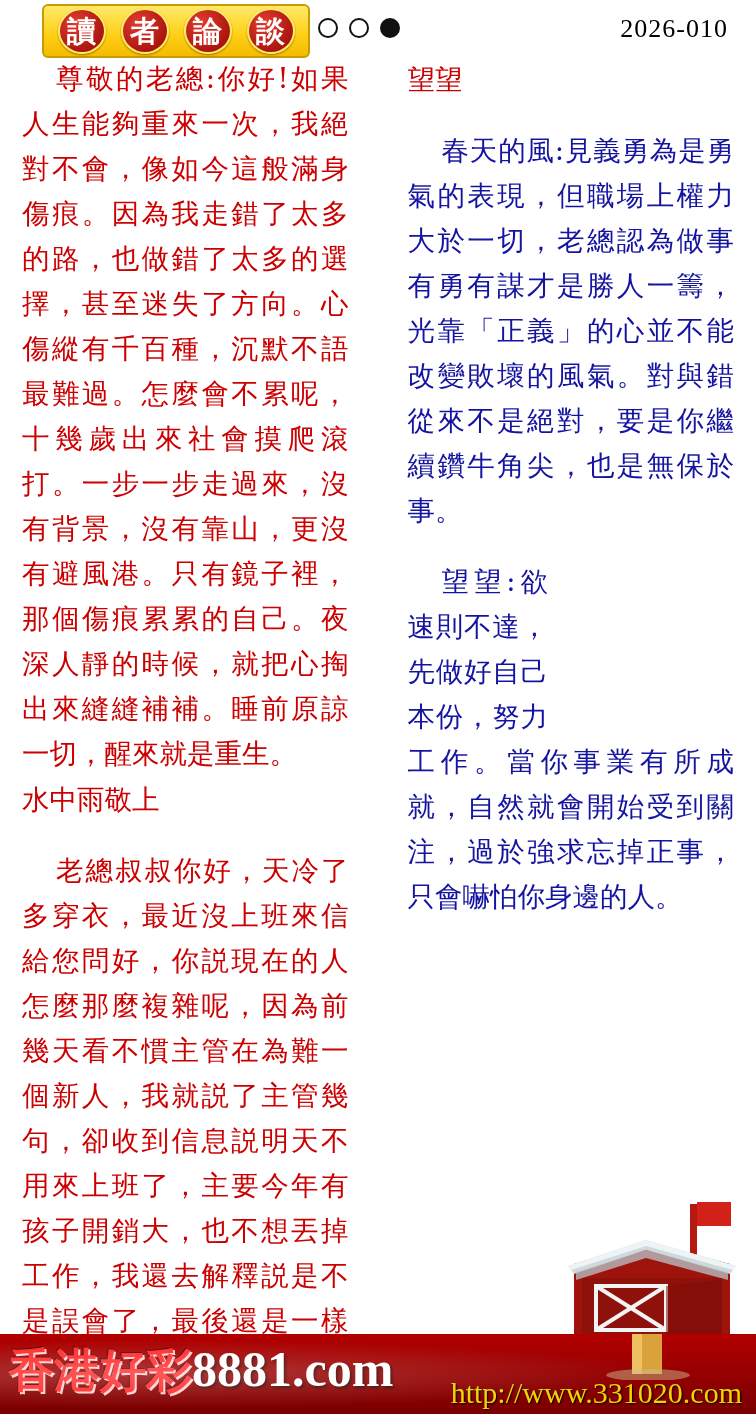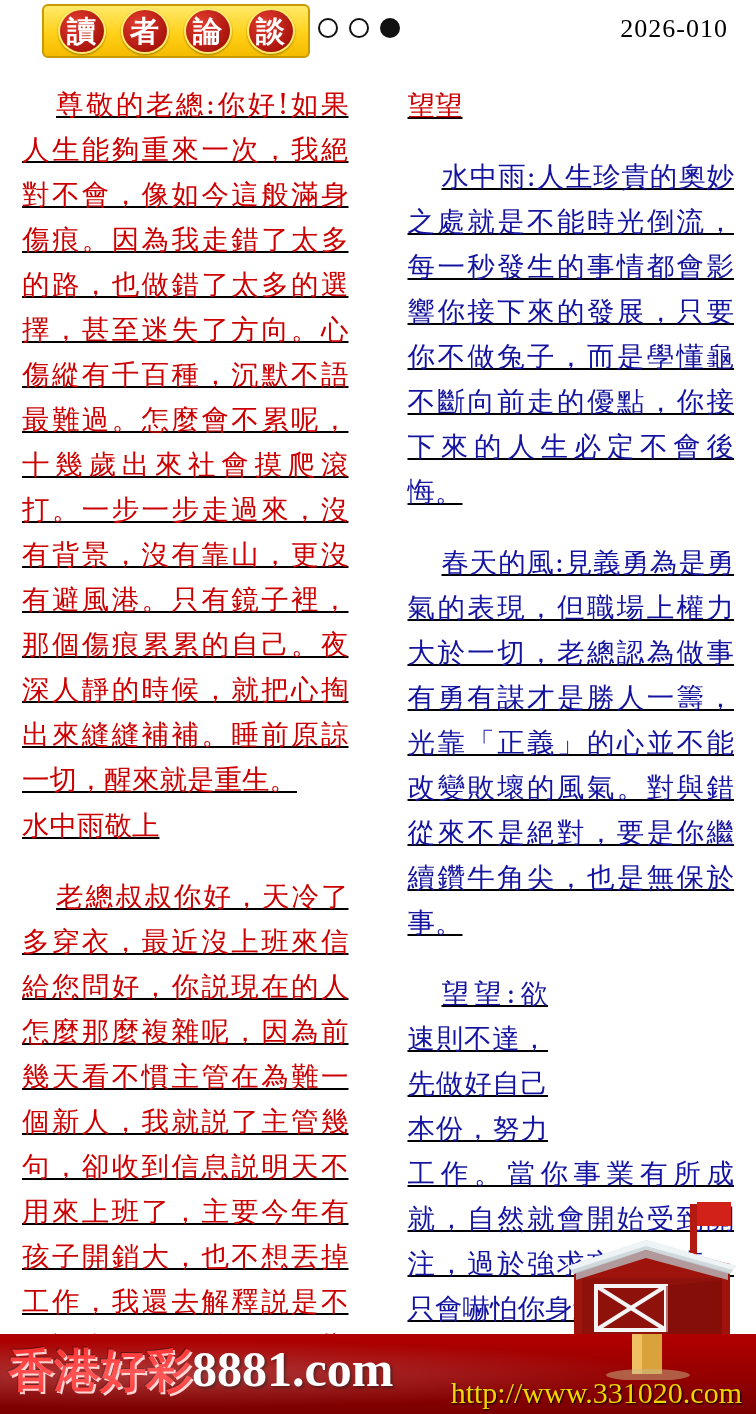--- a/index.html
+++ b/index.html
@@ -65,27 +65,26 @@
     top: 14px;
     font-size: 26px;
     color: #000000;
     font-family: "Liberation Serif", serif;
     letter-spacing: 1px;
   }
 
   
   .columns {
     position: absolute;
-    top: 82px;
+    top: 56px;
     left: 0;
     width: 756px;
     height: 1268px;
     display: flex;
     gap: 15px;
-    text-decoration: underline;
   }
   .col {
     width: 378px;
     padding: 0 22px 0 22px;
     position: relative;
   }
   .letter { margin-bottom: 26px; }
   .para {
     font-size: 27.5px;
     line-height: 45px;
@@ -203,23 +202,20 @@
     </div>
 
   </div>
 
   <div class="col">
 
     <div class="letter">
       <div class="sign red">望望</div>
     </div>
 
-    <div class="letter">
-      <div class="para indent blue">水中雨:人生珍貴的奧妙之處就是不能時光倒流，每一秒發生的事情都會影響你接下來的發展，只要你不做兔子，而是學懂龜不斷向前走的優點，你接下來的人生必定不會後悔。</div>
-    </div>
 
     <div class="letter">
       <div class="para indent blue">春天的風:見義勇為是勇氣的表現，但職場上權力大於一切，老總認為做事有勇有謀才是勝人一籌，光靠「正義」的心並不能改變敗壞的風氣。對與錯從來不是絕對，要是你繼續鑽牛角尖，也是無保於事。</div>
     </div>
 
     <div class="letter">
       <div class="wrap-shape"></div>
       <div class="para indent blue">望望:欲速則不達，先做好自己本份，努力工作。當你事業有所成就，自然就會開始受到關注，過於強求忘掉正事，只會嚇怕你身邊的人。</div>
     </div>
 

